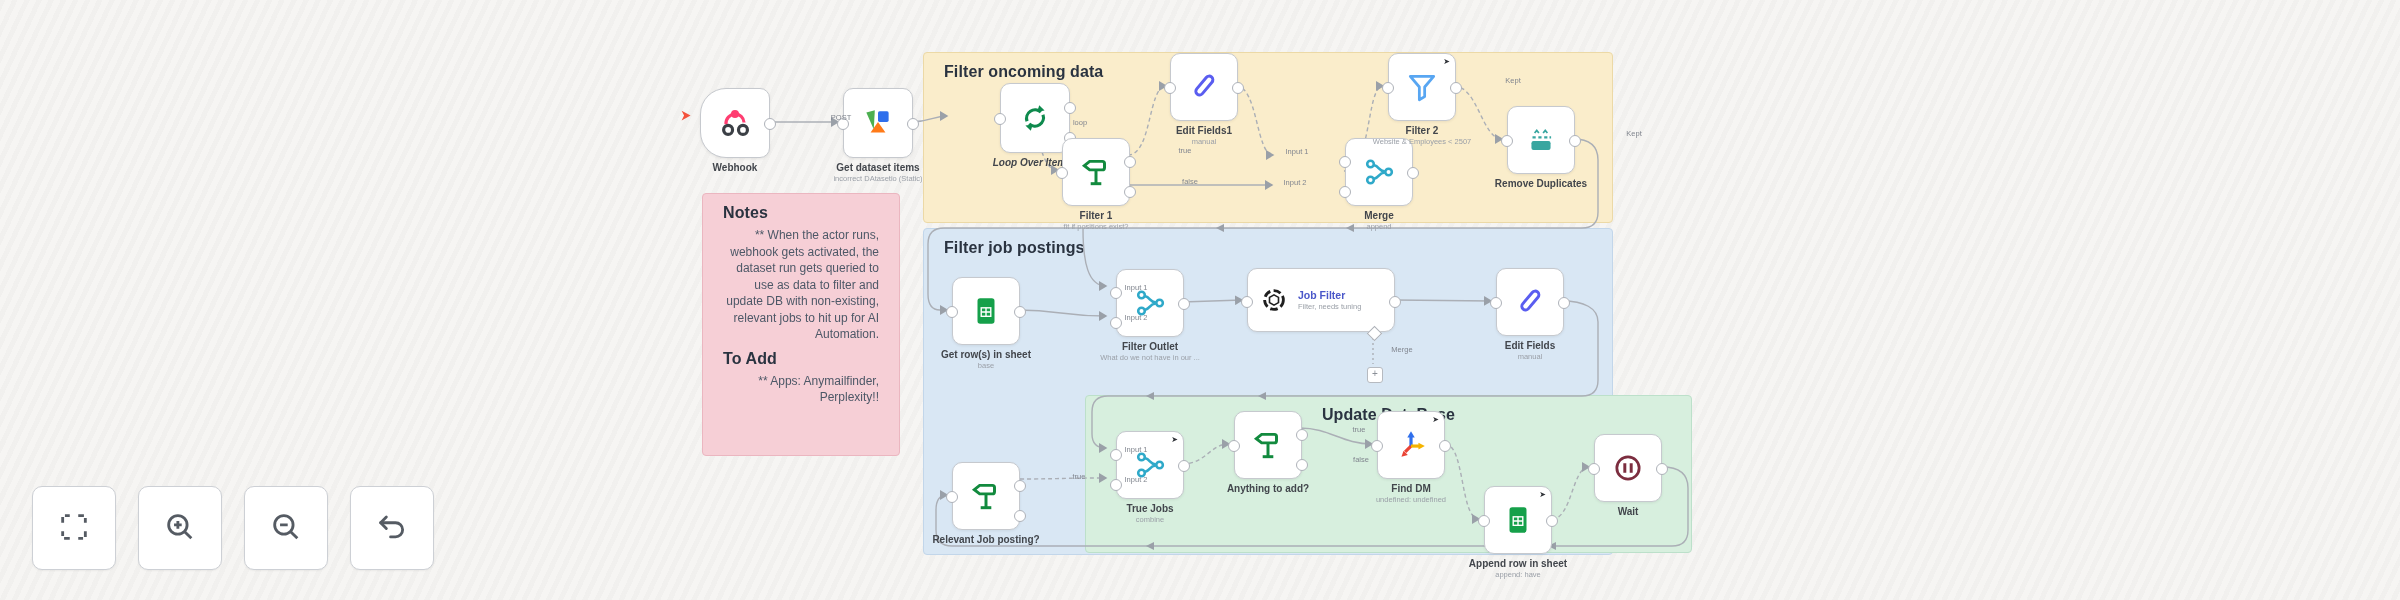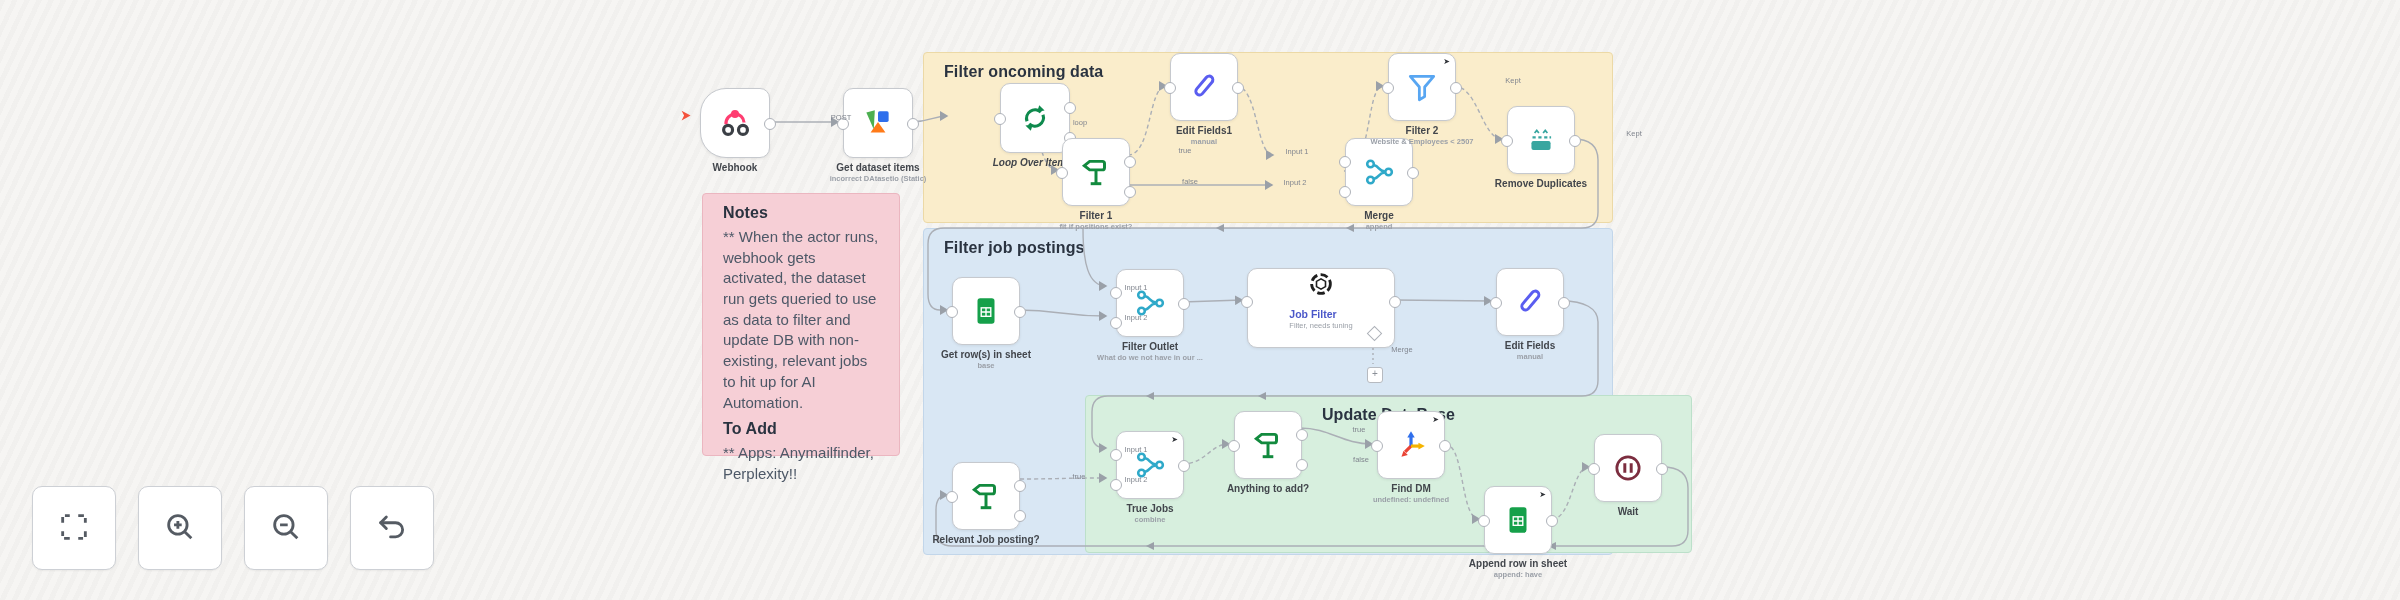--- a/index.html
+++ b/index.html
@@ -2,38 +2,38 @@
 <html><head>
 <meta charset="utf-8">
 <style>
   html,body{margin:0;padding:0;}
   body{font-family:"Liberation Sans",sans-serif;background:#f6f5f3;}
   #canvas{position:relative;width:2400px;height:600px;overflow:hidden;
     background:#f6f5f3;
     background-image:repeating-linear-gradient(115deg,rgba(0,0,0,.018) 0 5px,rgba(0,0,0,0) 5px 11px);}
   .note{position:absolute;border-radius:4px;padding:8px 20px;box-sizing:border-box;border:1px solid;}
   .note h2{margin:2px 0 5px;font-size:16px;font-weight:700;color:#2a3340;letter-spacing:.1px;}
-  .note p{margin:0 0 7px;font-size:15px;line-height:1.38;color:#4d5867;}
+  .note p{margin:0 0 7px;font-size:12px;line-height:1.38;color:#4d5867;text-align:right;}
   .node{position:absolute;background:#fff;border:1.6px solid #c6c9ce;border-radius:10px;
     box-shadow:0 1px 3px rgba(0,0,0,.07);display:flex;align-items:center;justify-content:center;z-index:3;}
   .node.trigger{border-radius:26px 10px 10px 26px;}
   .node.wide{justify-content:flex-start;padding:0 11px;gap:9px;box-sizing:border-box;}
   .icon{width:34px;height:34px;display:block;}
   .node.wide .icon{width:30px;height:30px;flex:0 0 auto;}
   .wt{font-size:10.5px;font-weight:700;color:#4a57c9;line-height:1.25;}
   .ws{font-size:7.5px;color:#9ba0a8;line-height:1.3;}
   .port{position:absolute;width:10px;height:10px;background:#fff;border:1.6px solid #aeb2b9;border-radius:50%;z-index:4;}
   .port.in{left:-7px}.port.out{right:-7px}
   .diamond{position:absolute;width:9px;height:9px;background:#fff;border:1.5px solid #aeb2b9;transform:rotate(45deg);z-index:4;}
   .plusbox{position:absolute;width:14px;height:14px;border:1.3px solid #b6bac0;border-radius:3px;color:#8a8f97;
     font-size:10px;line-height:12px;text-align:center;background:#fff;z-index:4;}
   .badge{position:absolute;top:3px;right:5px;font-size:8px;color:#2f3237;z-index:5;}
   .nlabel{position:absolute;top:100%;margin-top:5px;left:50%;transform:translateX(-50%);width:180px;text-align:center;}
   .nlabel .t{font-size:10px;font-weight:600;color:#42464c;}
-  .nlabel .s{font-size:7.5px;color:#9ba0a8;margin-top:1px;font-weight:bold;}
+  .nlabel .s{font-size:7.5px;color:#9ba0a8;margin-top:1px;}
   .clabel{position:absolute;transform:translate(-50%,-50%);font-size:7.5px;color:#81868f;white-space:nowrap;z-index:4;margin-left:44px;}
   #wires{position:absolute;left:0;top:0;z-index:2;}
   #notes-layer .note{z-index:1;}
   .controls{position:absolute;left:32px;top:486px;display:flex;gap:22px;z-index:6;}
   .controls button{width:84px;height:84px;background:#fff;border:1.6px solid #cdd0d5;border-radius:10px;
     display:flex;align-items:center;justify-content:center;cursor:pointer;box-shadow:0 1px 2px rgba(0,0,0,.05);padding:0;}
   .controls svg{width:34px;height:34px;}
   #exec-marker{position:absolute;z-index:3;font-size:11px;}
 </style>
 </head>
@@ -222,21 +222,21 @@
             <path d="M11,9.5 c6,1.5 4,5.5 10.5,6 M11,22.5 c6,-1.5 4,-5.5 10.5,-6"></path>
           </svg></span>
         <div class="nlabel">
           <div class="t">Filter Outlet</div>
           <div class="s">What do we not have in our ...</div>
         </div>
         <span class="port in" style="top: 17.16px;"></span>
         <span class="port in" style="top: 46.86px;"></span>
         <span class="port out" style="top: 28px;"></span>
       </div>
-      <div class="node wide" style="left: 1247px; top: 268px; width: 148px; height: 80px; flex-direction: column;">
+      <div class="node wide" style="left: 1247px; top: 268px; width: 148px; height: 64px;">
         <span class="icon"><svg viewBox="0 0 32 32" fill="none" stroke="#1f1f1f">
             <circle cx="16" cy="16" r="10" stroke-width="3" stroke-dasharray="8 3.6"></circle>
             <path d="M16,10.5 l4.8,2.7 v5.6 l-4.8,2.7 -4.8,-2.7 v-5.6 z" stroke-width="1.7"></path>
           </svg></span>
         <span>
           <div class="wt">Job Filter</div>
           <div class="ws">Filter, needs tuning</div>
         </span>
         <span class="port in" style="top: 27px;"></span>
         <span class="port out" style="top: 27px;"></span>

